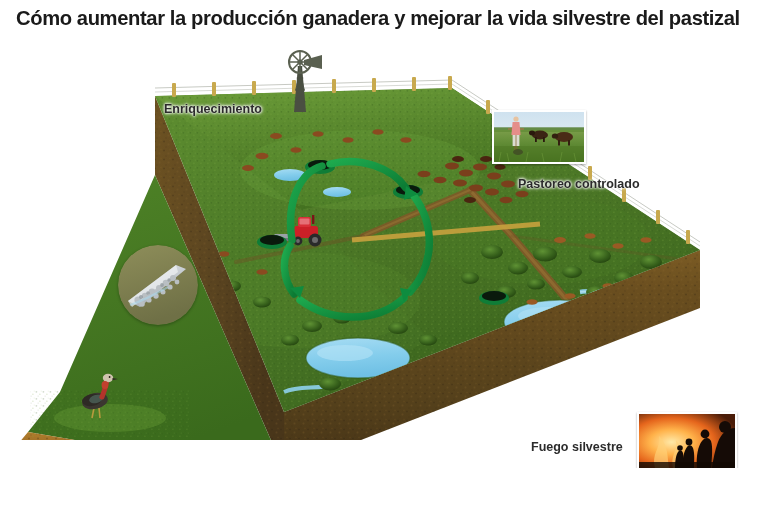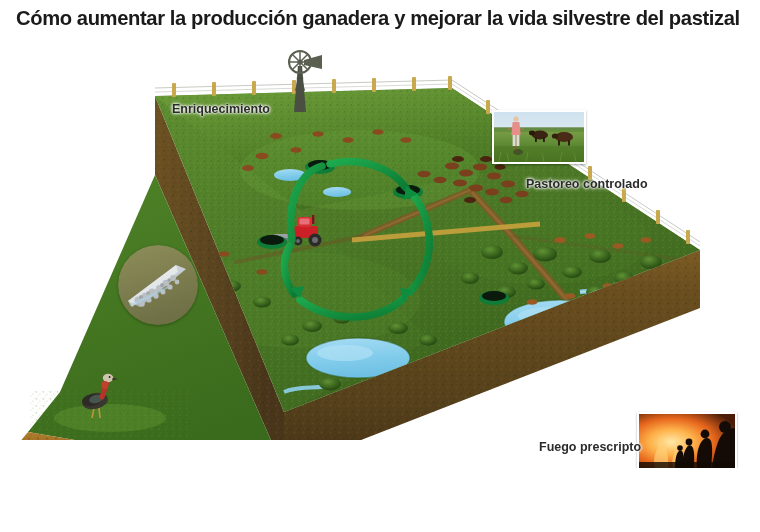--- a/index.html
+++ b/index.html
@@ -51,21 +51,20 @@
 
   
   .lbl {
     position: absolute;
     font-family: "Liberation Sans", sans-serif;
     font-weight: 700;
     font-size: 12.5px;
     color: #2b2b2b;
     white-space: nowrap;
     text-shadow: 0 0 2px #fff, 0 0 3px #fff, 0 0 4px #fff;
-    margin-left: 8px;
   }
   #lbl-enriquecimiento { left: 164px; top: 62px; }
   #lbl-pastoreo        { left: 518px; top: 137px; text-align: center; }
   #lbl-excedentes      { left: 97px;  top: 312px; }
   #lbl-fuego           { left: 531px; top: 400px; }
 
   
   .photo {
     position: absolute;
     border: 2px solid #ffffff;
@@ -576,21 +575,21 @@
           <path d="M36,54 C36,47 37,41 39,38 C41,35 43,36 44,39 C45,44 45,49 45,54 Z"></path>
           <circle cx="41" cy="34" r="2.8"></circle>
         </g>
 
         <rect y="48" width="96" height="6" fill="#120903" opacity=".8"></rect>
       </svg>
     </div>
 
     <div class="lbl" id="lbl-enriquecimiento">Enriquecimiento</div>
     <div class="lbl" id="lbl-pastoreo">Pastoreo controlado</div>
-    <div class="lbl" id="lbl-fuego">Fuego prescripto</div>
+    <div class="lbl" id="lbl-fuego">Fuego silvestre</div>
 
   </div>
 
   <div class="logobar">
 
     
     
 
     
     

